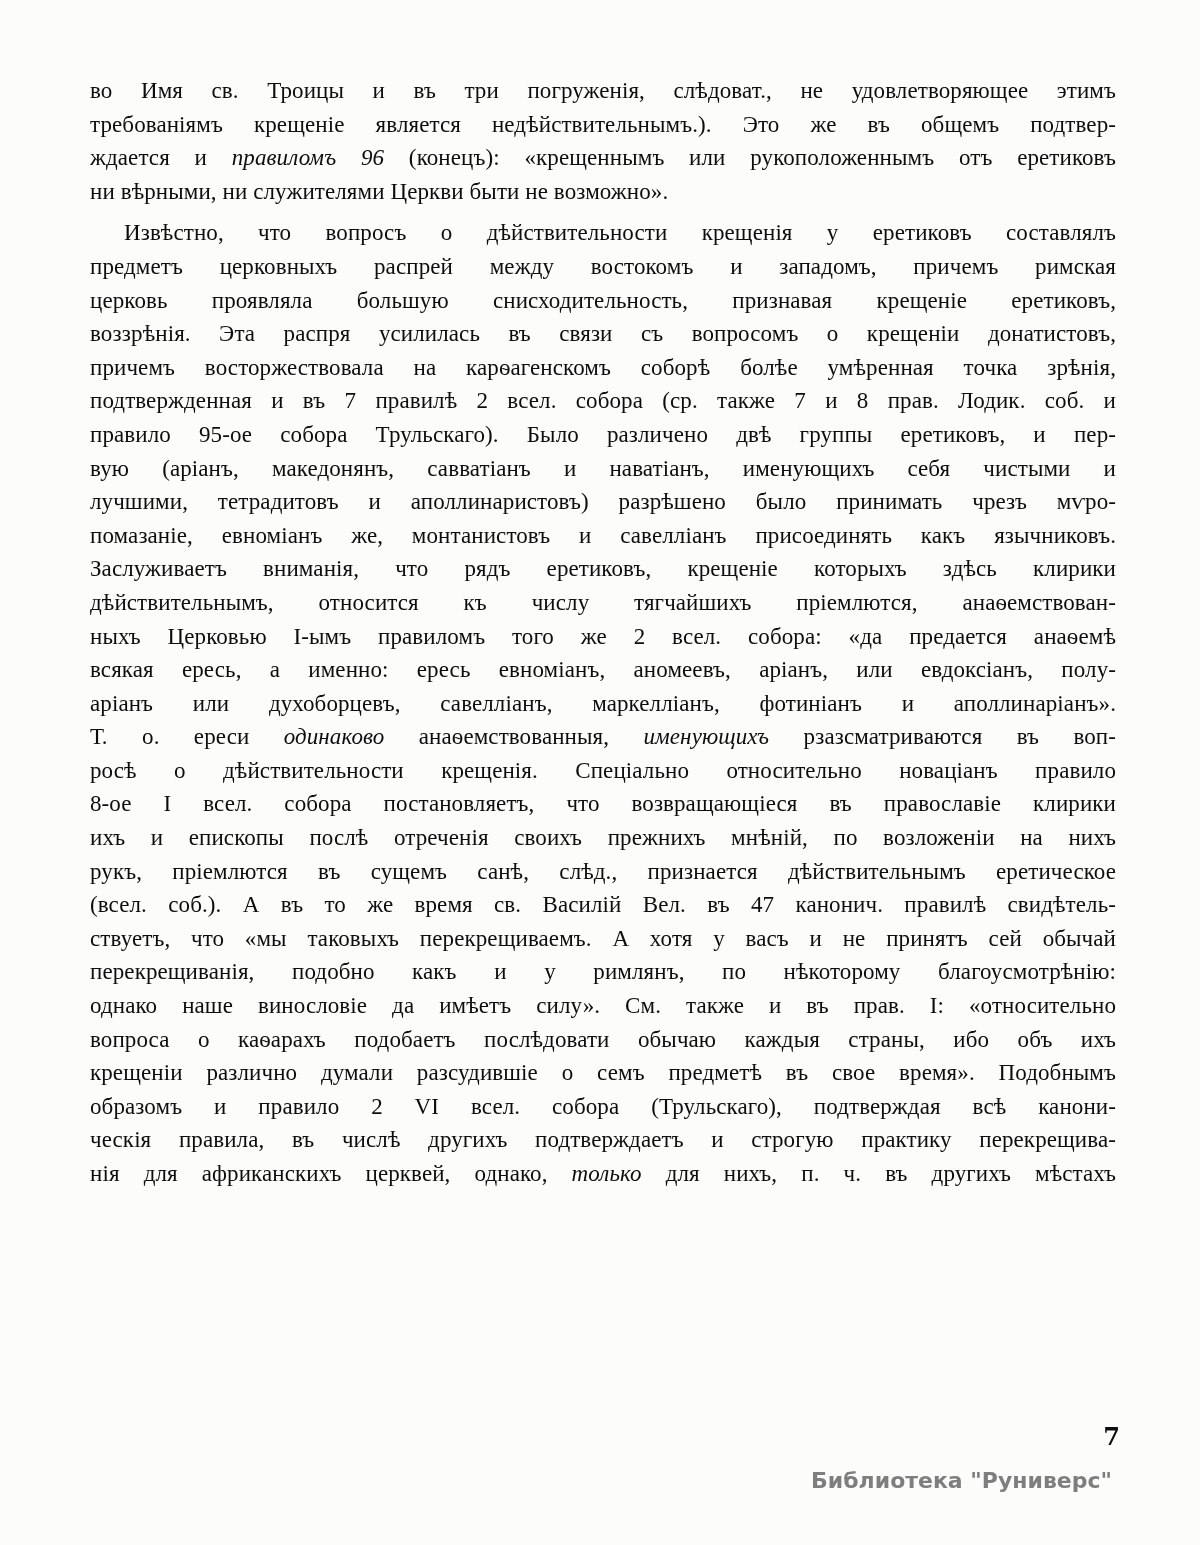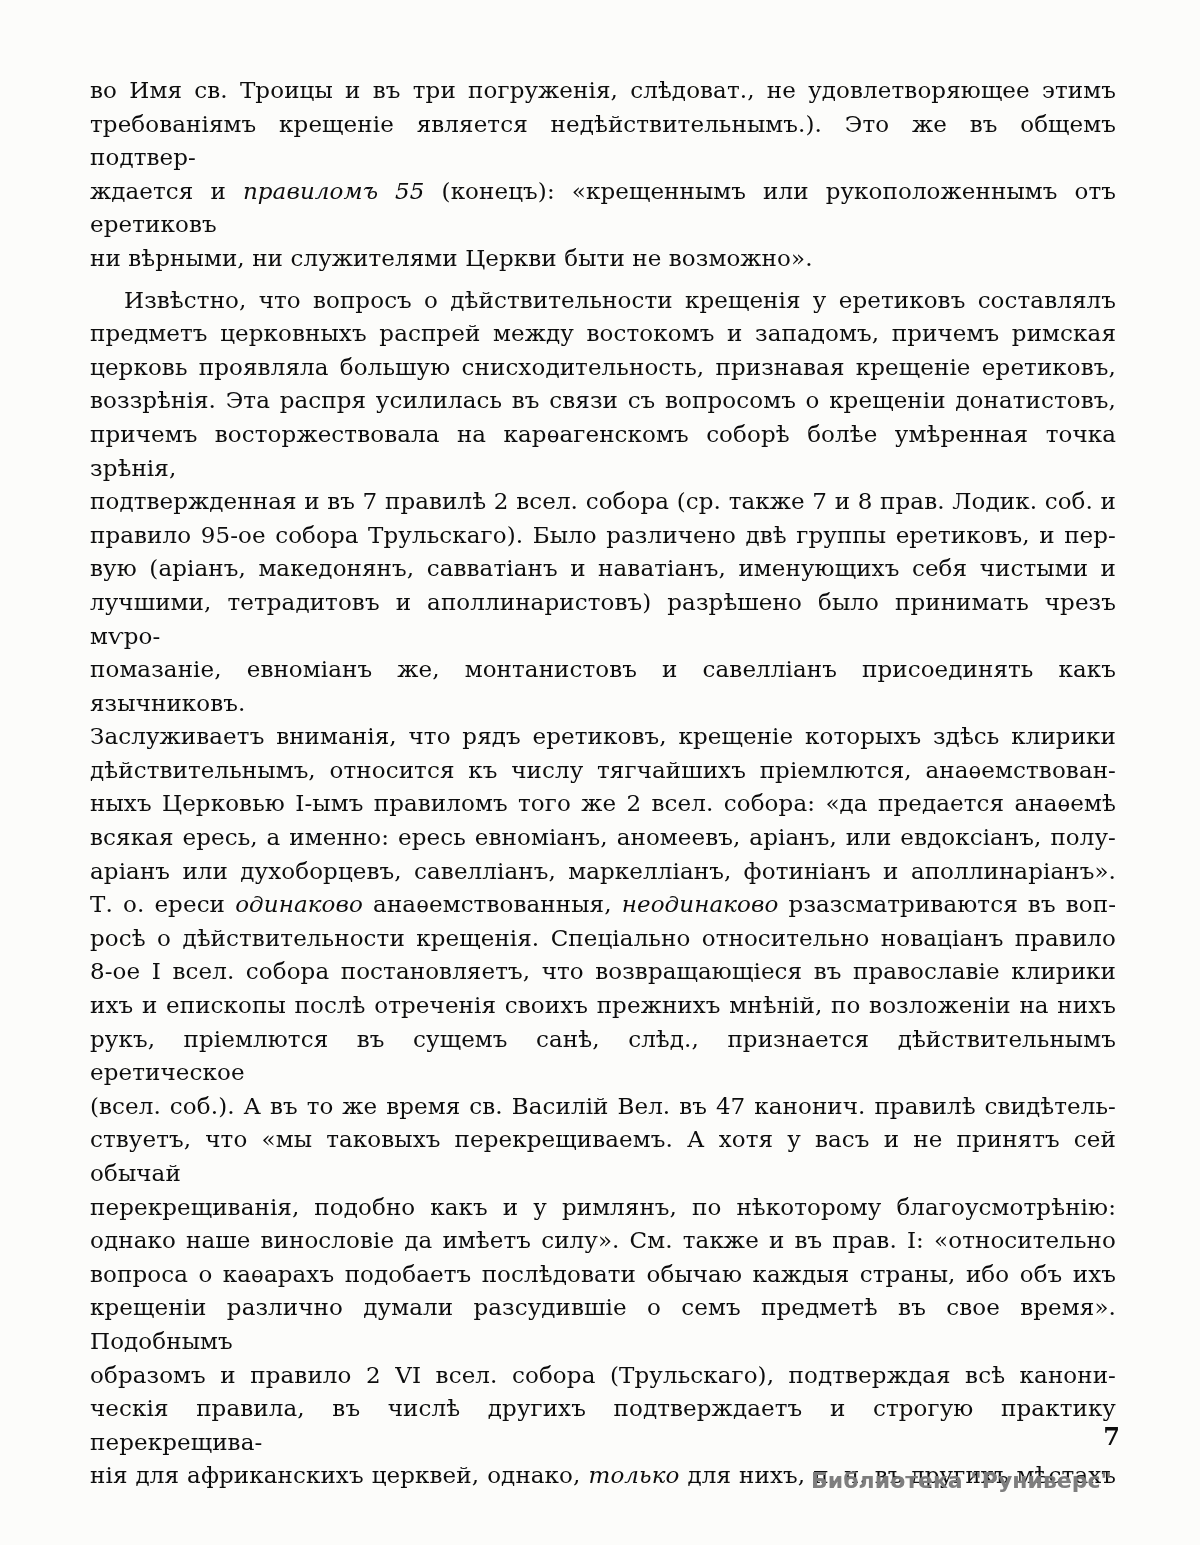--- a/index.html
+++ b/index.html
@@ -18,21 +18,21 @@
   .text-block {
     position: absolute;
     left: 90px;
     top: 74px;
     width: 1026px;
     color: #0d0d0d;
     font-size: 23px;
     line-height: 33.6px;
     letter-spacing: 0.1px;
   }
-  .paragraph { margin: 0; }
+  .paragraph { margin: 0; font-family: Liberation Serif, serif; }
   .para-gap { margin-top: 8px; }
   .line {
     text-align: justify;
     text-align-last: justify;
   }
   .line.no-just {
     text-align: center;
     text-align-last: left;
   }
   .line.indent {
@@ -61,40 +61,40 @@
   }
 </style>
 </head>
 <body>
 
 <div class="page">
   <div class="text-block">
       <div class="paragraph">
         <div class="line"><span>во Имя св. Троицы и въ три погруженія, слѣдоват., не удовлетворяющее этимъ</span></div>
         <div class="line"><span>требованіямъ крещеніе является недѣйствительнымъ.). Это же въ общемъ подтвер-</span></div>
-        <div class="line"><span>ждается и </span><em>правиломъ 55</em><span> (конецъ): «крещеннымъ или рукоположеннымъ отъ еретиковъ</span></div>
+        <div class="line"><span>ждается и </span><em>правиломъ 96</em><span> (конецъ): «крещеннымъ или рукоположеннымъ отъ еретиковъ</span></div>
         <div class="line no-just"><span>ни вѣрными, ни служителями Церкви быти не возможно».</span></div>
       </div>
       <div class="paragraph para-gap">
         <div class="line indent"><span>Извѣстно, что вопросъ о дѣйствительности крещенія у еретиковъ составлялъ</span></div>
         <div class="line"><span>предметъ церковныхъ распрей между востокомъ и западомъ, причемъ римская</span></div>
         <div class="line"><span>церковь проявляла большую снисходительность, признавая крещеніе еретиковъ,</span></div>
         <div class="line"><span>воззрѣнія. Эта распря усилилась въ связи съ вопросомъ о крещеніи донатистовъ,</span></div>
         <div class="line"><span>причемъ восторжествовала на карѳагенскомъ соборѣ болѣе умѣренная точка зрѣнія,</span></div>
         <div class="line"><span>подтвержденная и въ 7 правилѣ 2 всел. собора (ср. также 7 и 8 прав. Лодик. соб. и</span></div>
         <div class="line"><span>правило 95-ое собора Трульскаго). Было различено двѣ группы еретиковъ, и пер-</span></div>
         <div class="line"><span>вую (аріанъ, македонянъ, савватіанъ и наватіанъ, именующихъ себя чистыми и</span></div>
         <div class="line"><span>лучшими, тетрадитовъ и аполлинаристовъ) разрѣшено было принимать чрезъ мѵро-</span></div>
         <div class="line"><span>помазаніе, евноміанъ же, монтанистовъ и савелліанъ присоединять какъ язычниковъ.</span></div>
         <div class="line"><span>Заслуживаетъ вниманія, что рядъ еретиковъ, крещеніе которыхъ здѣсь клирики</span></div>
         <div class="line"><span>дѣйствительнымъ, относится къ числу тягчайшихъ пріемлются, анаѳемствован-</span></div>
         <div class="line"><span>ныхъ Церковью I-ымъ правиломъ того же 2 всел. собора: «да предается анаѳемѣ</span></div>
         <div class="line"><span>всякая ересь, а именно: ересь евноміанъ, аномеевъ, аріанъ, или евдоксіанъ, полу-</span></div>
         <div class="line"><span>аріанъ или духоборцевъ, савелліанъ, маркелліанъ, фотиніанъ и аполлинаріанъ».</span></div>
-        <div class="line"><span>Т. о. ереси </span><em>одинаково</em><span> анаѳемствованныя, </span><em>неодинаково</em><span> рзазсматриваются въ воп-</span></div>
+        <div class="line"><span>Т. о. ереси </span><em>одинаково</em><span> анаѳемствованныя, </span><em>именующихъ</em><span> рзазсматриваются въ воп-</span></div>
         <div class="line"><span>росѣ о дѣйствительности крещенія. Спеціально относительно новаціанъ правило</span></div>
         <div class="line"><span>8-ое I всел. собора постановляетъ, что возвращающіеся въ православіе клирики</span></div>
         <div class="line"><span>ихъ и епископы послѣ отреченія своихъ прежнихъ мнѣній, по возложеніи на нихъ</span></div>
         <div class="line"><span>рукъ, пріемлются въ сущемъ санѣ, слѣд., признается дѣйствительнымъ еретическое</span></div>
         <div class="line"><span>(всел. соб.). А въ то же время св. Василій Вел. въ 47 канонич. правилѣ свидѣтель-</span></div>
         <div class="line"><span>ствуетъ, что «мы таковыхъ перекрещиваемъ. А хотя у васъ и не принятъ сей обычай</span></div>
         <div class="line"><span>перекрещиванія, подобно какъ и у римлянъ, по нѣкоторому благоусмотрѣнію:</span></div>
         <div class="line"><span>однако наше винословіе да имѣетъ силу». См. также и въ прав. I: «относительно</span></div>
         <div class="line"><span>вопроса о каѳарахъ подобаетъ послѣдовати обычаю каждыя страны, ибо объ ихъ</span></div>
         <div class="line"><span>крещеніи различно думали разсудившіе о семъ предметѣ въ свое время». Подобнымъ</span></div>

